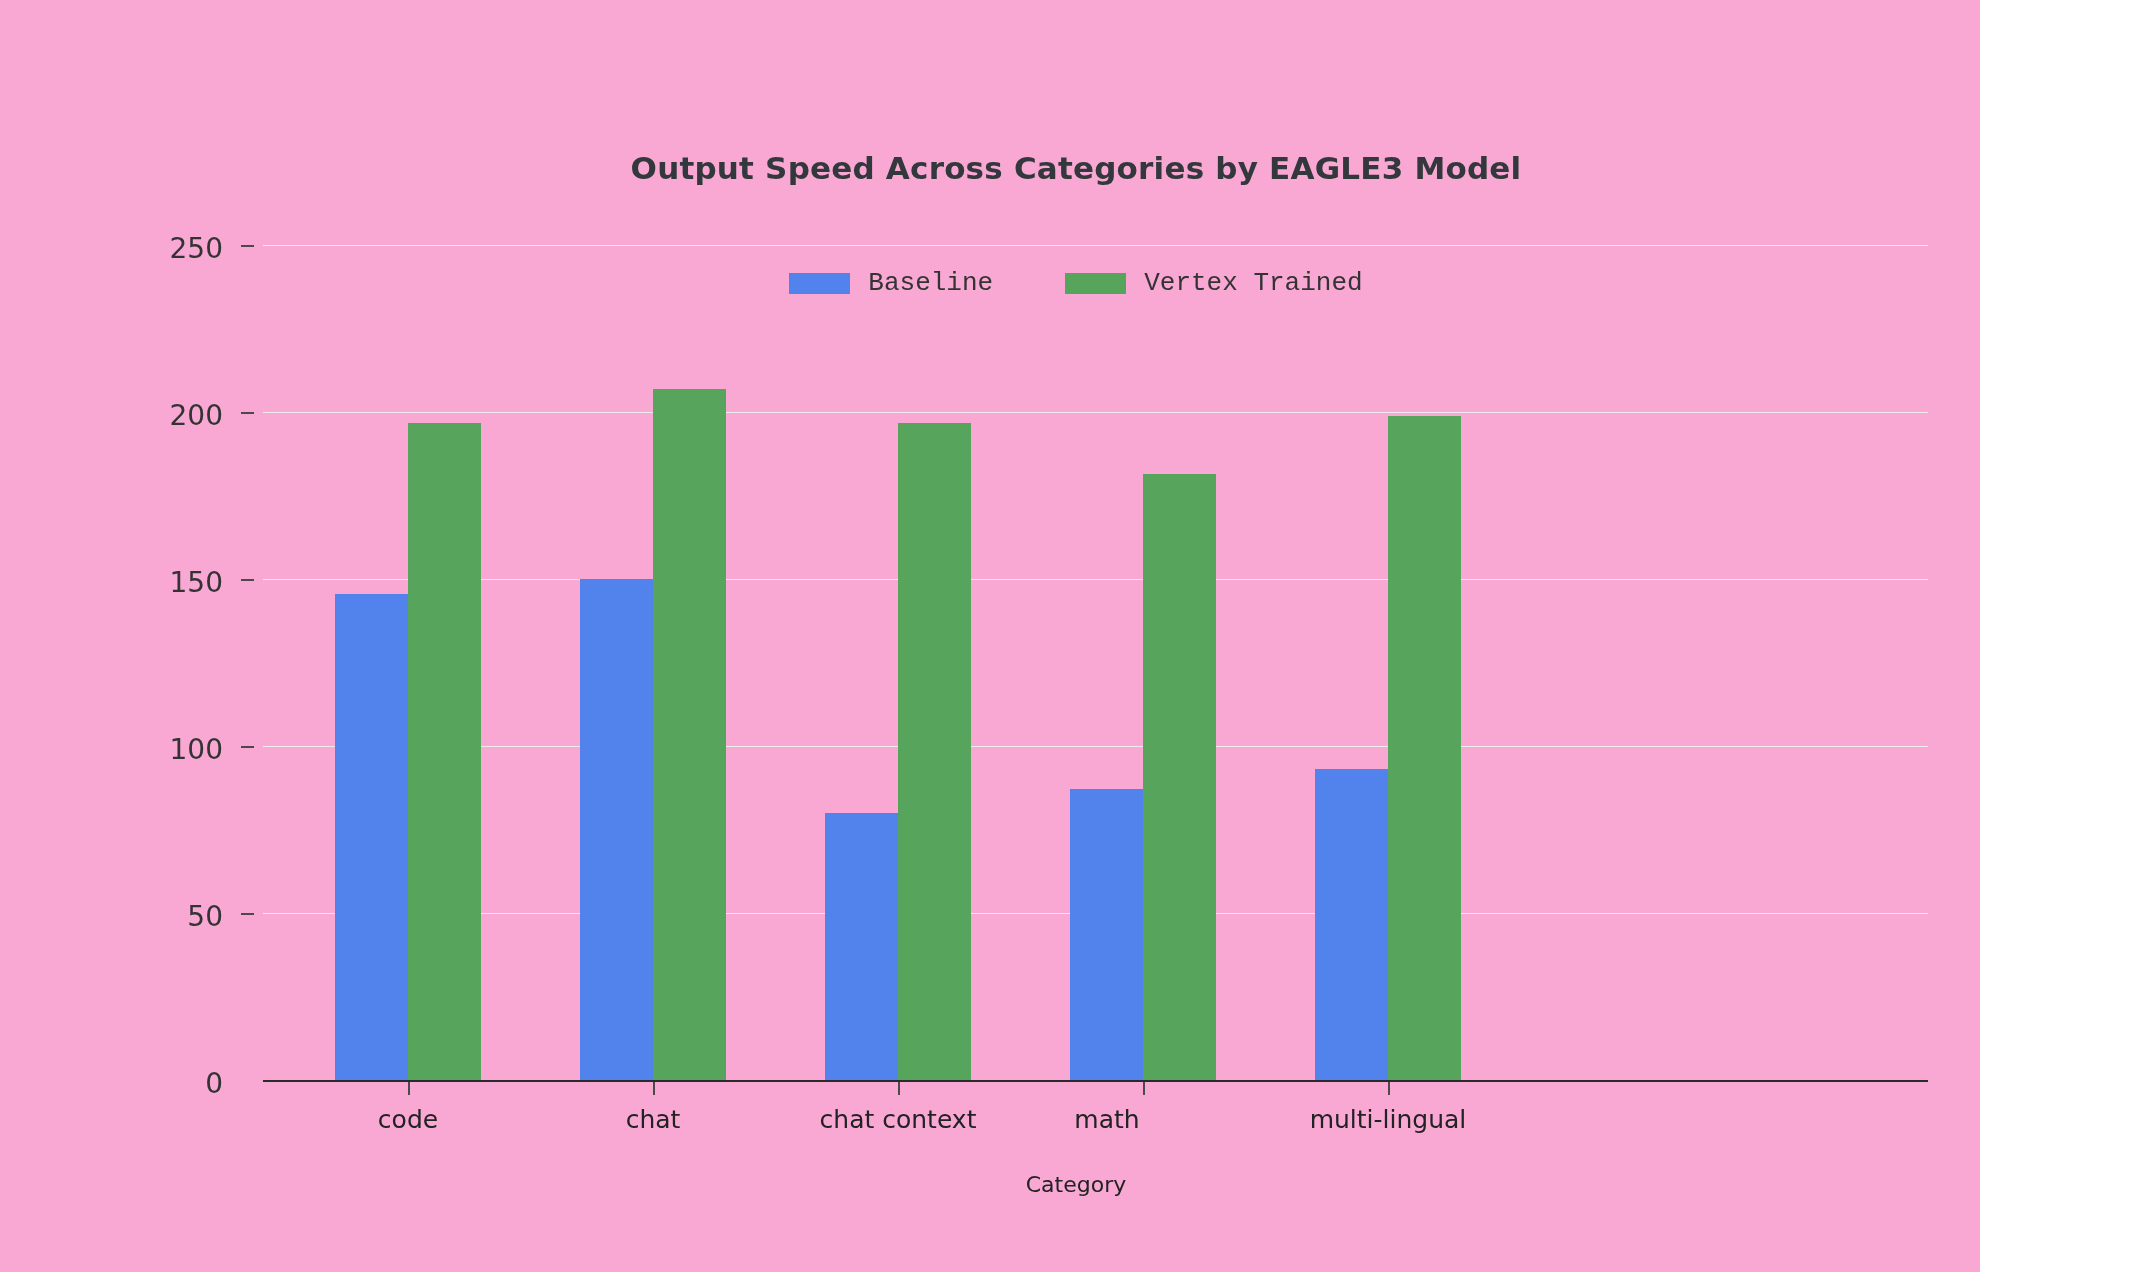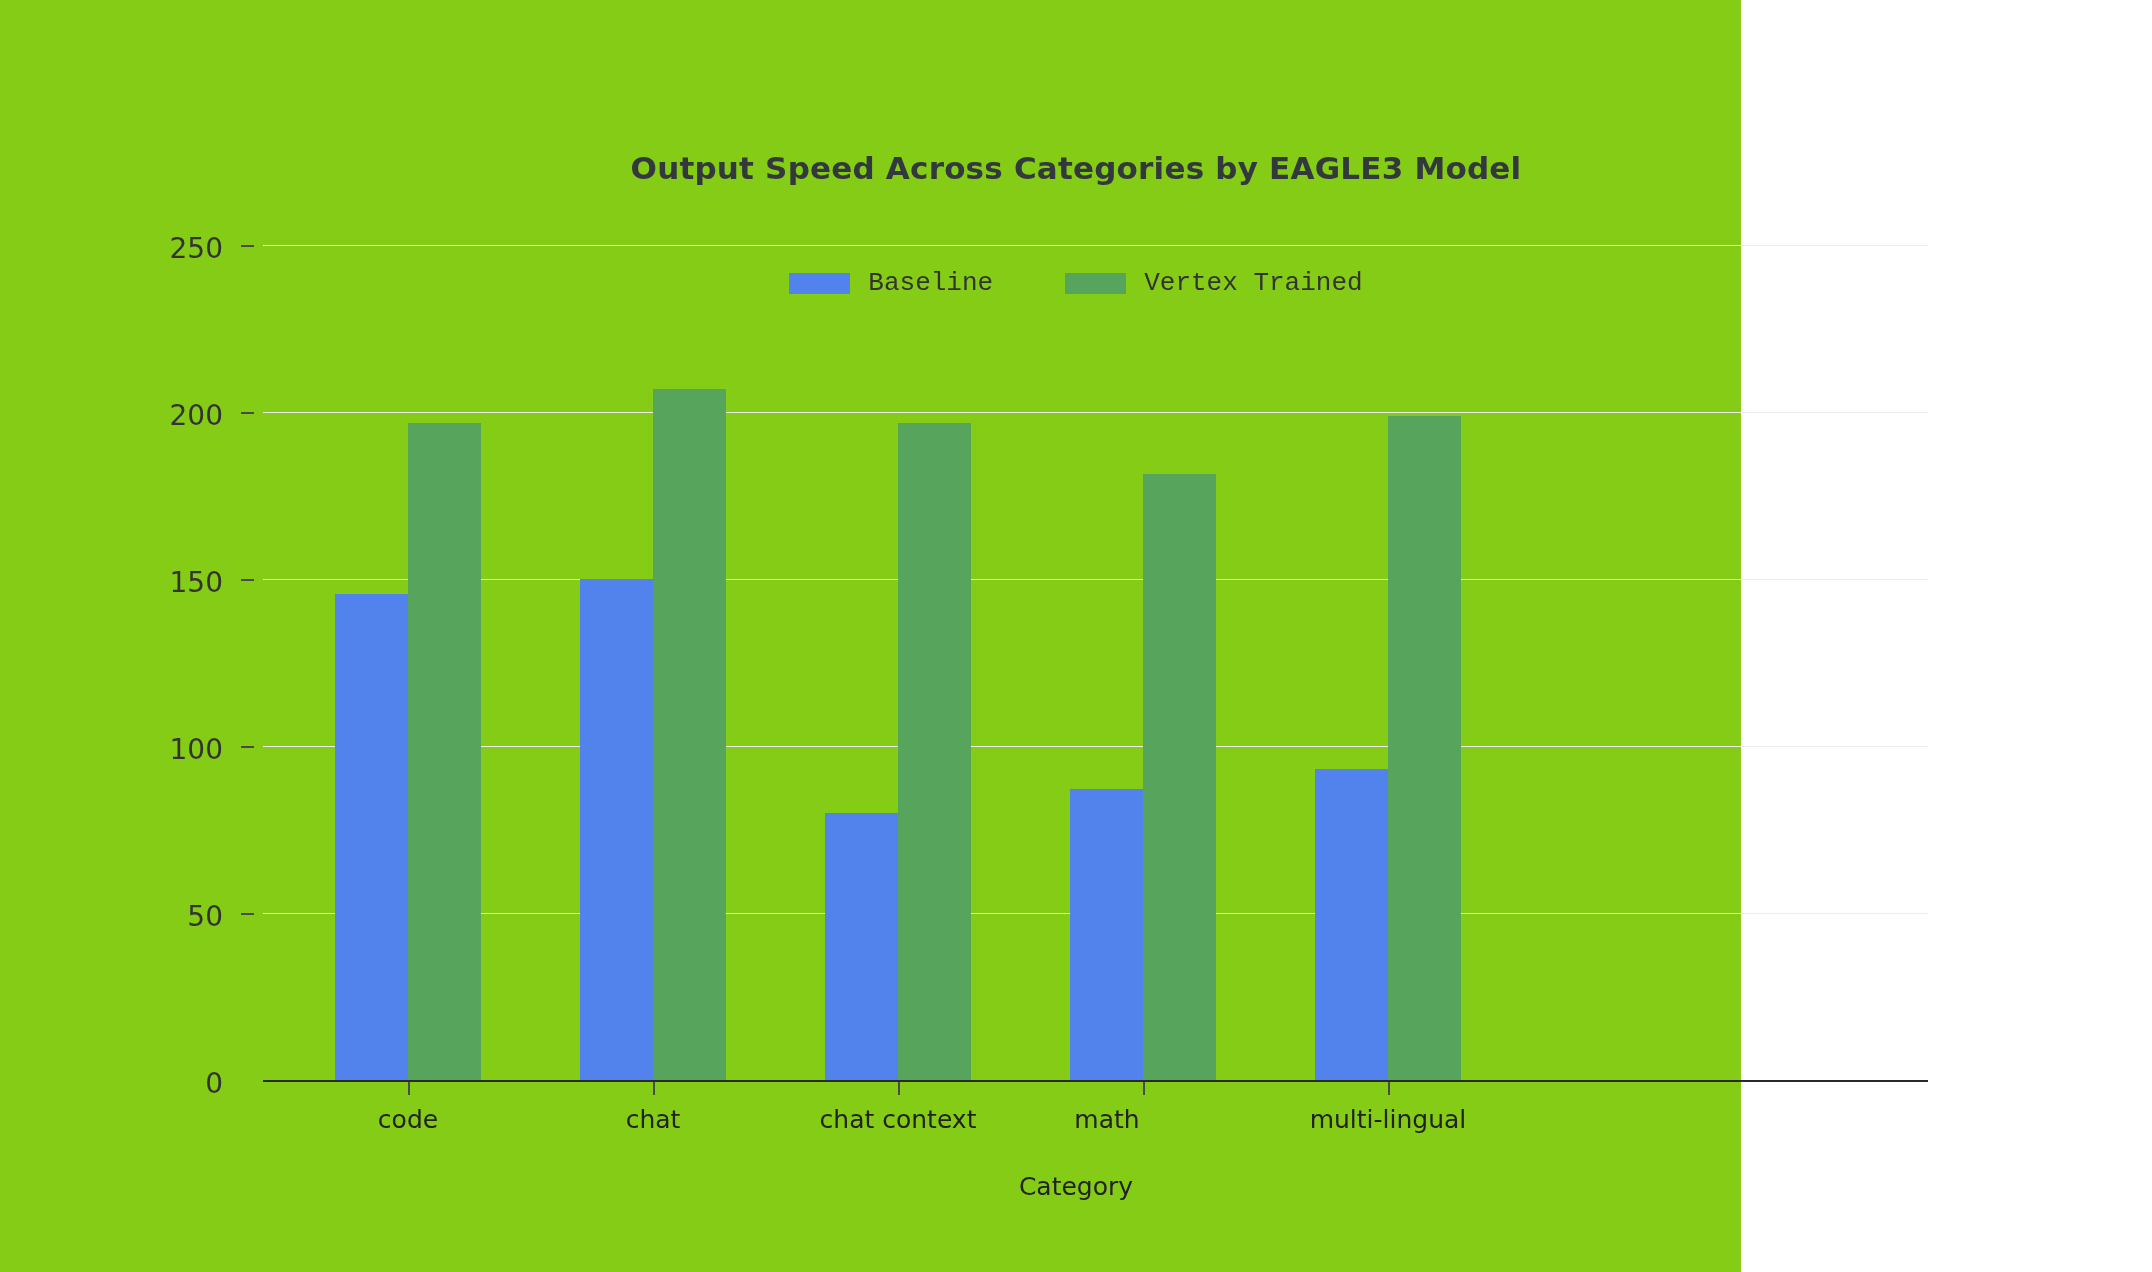--- a/index.html
+++ b/index.html
@@ -8,23 +8,23 @@
     background: #ffffff;
   }
   body {
     width: 2152px;
     height: 1272px;
     font-family: "DejaVu Sans", sans-serif;
     overflow: hidden;
   }
   .figure {
     position: relative;
-    width: 1741px;
+    width: 1980px;
     height: 1272px;
-    background: #84cc16;
+    background: #f9a8d4;
   }
 
   
   .chart-title {
     position: absolute;
     left: 0;
     top: 150px;
     width: 2152px;
     text-align: center;
     font-size: 31px;
@@ -92,21 +92,21 @@
     font-size: 25px;
     color: #222222;
     white-space: nowrap;
   }
   .x-axis-title {
     position: absolute;
     left: 0;
     top: 1172px;
     width: 2152px;
     text-align: center;
-    font-size: 25px;
+    font-size: 22px;
     color: #222222;
   }
 
   
   .bar {
     position: absolute;
     bottom: 0;
   }
 
   

